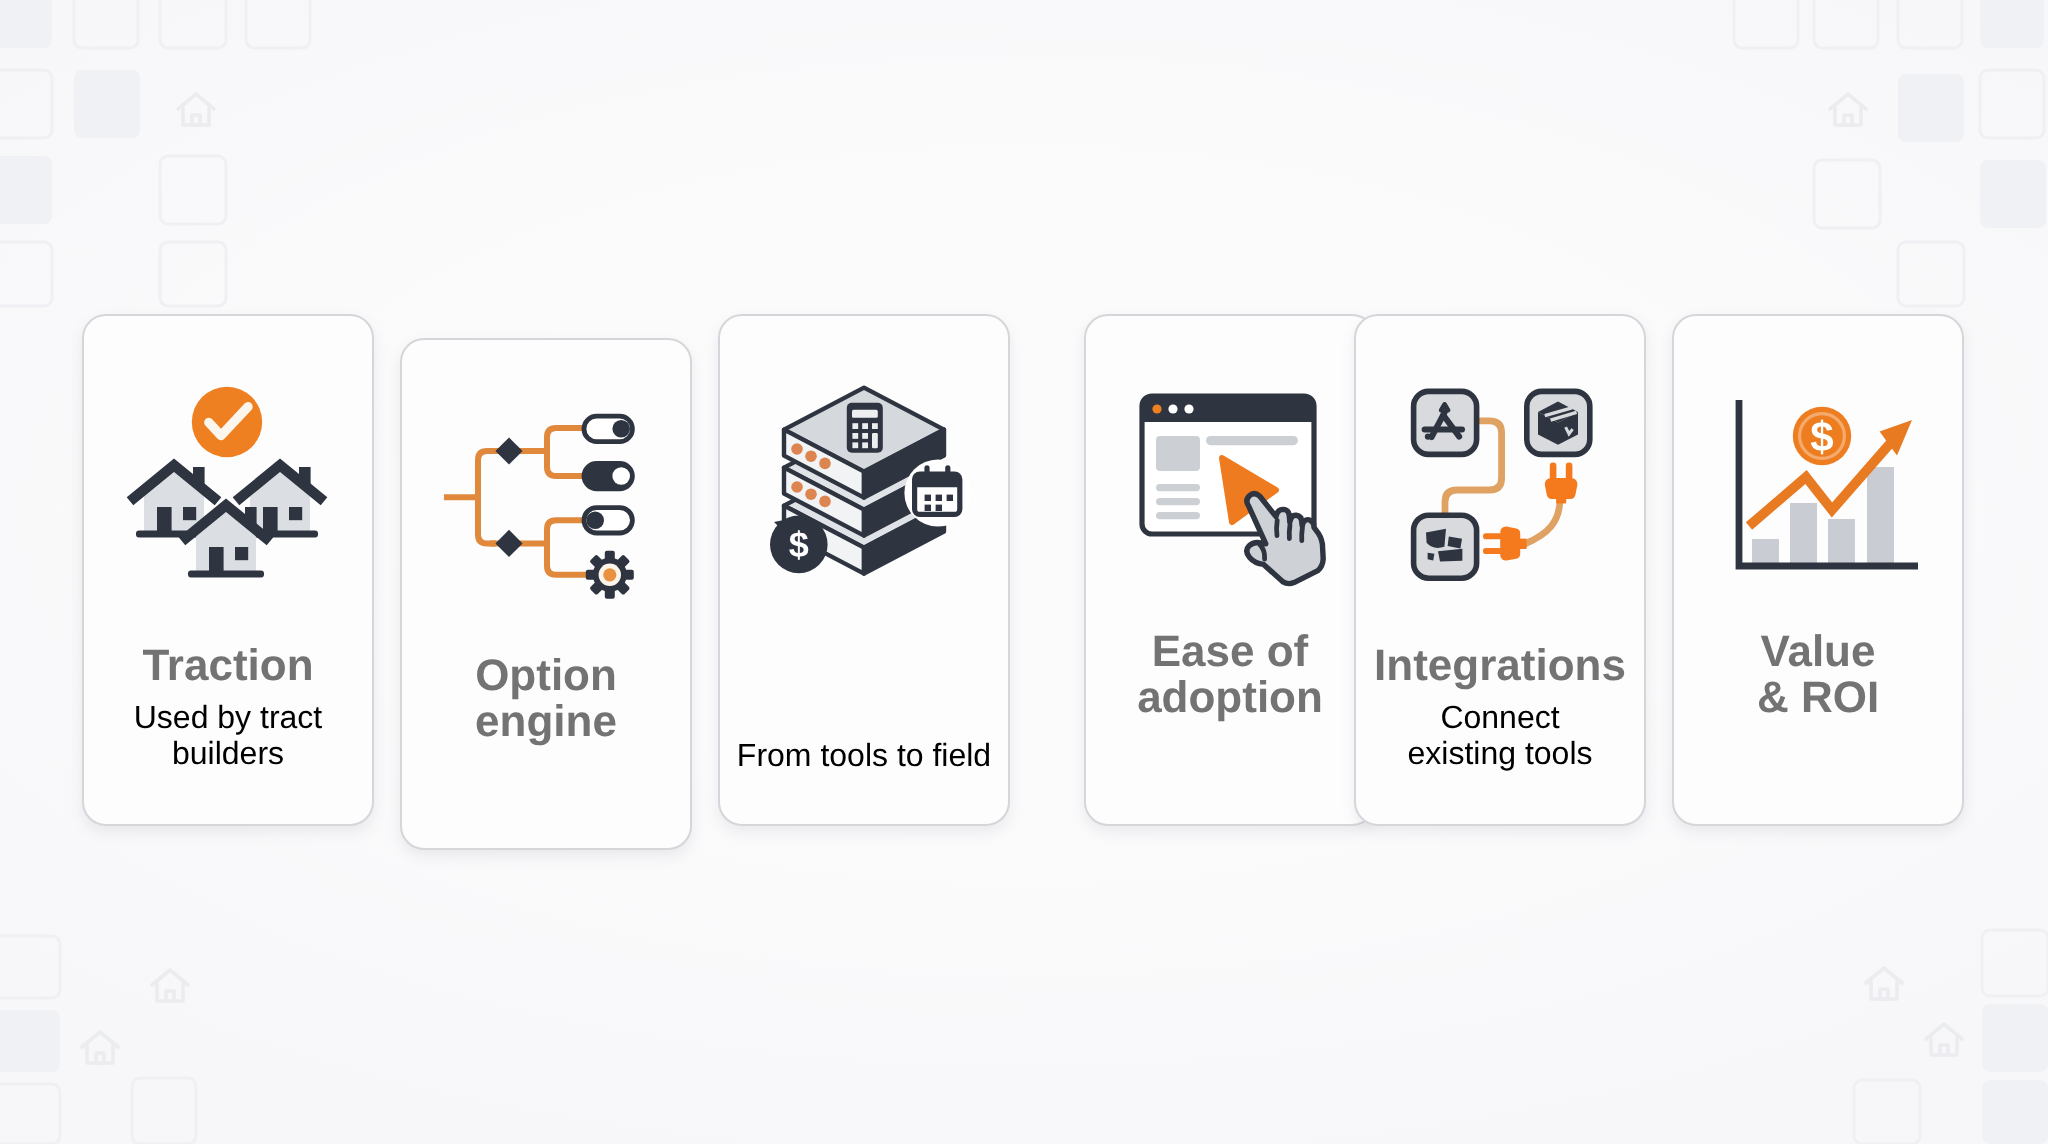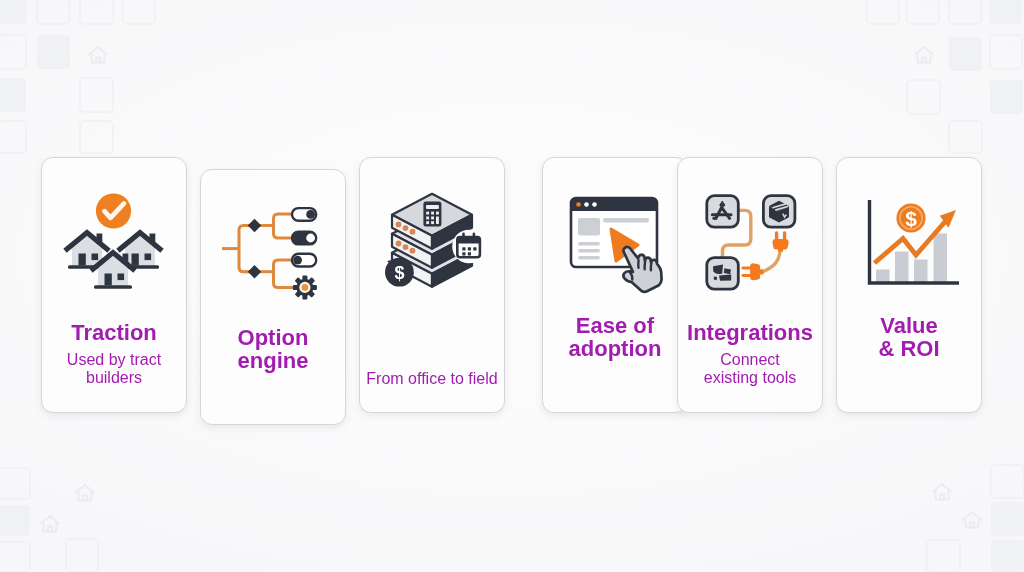--- a/index.html
+++ b/index.html
@@ -1,21 +1,21 @@
 <!DOCTYPE html>
 <html><head>
 <meta charset="utf-8">
 <style>
   html,body{margin:0;padding:0;}
   body{width:1024px;height:572px;overflow:hidden;font-family:"Liberation Sans",sans-serif;}
   .stage{position:relative;width:1024px;height:572px;background:radial-gradient(ellipse 70% 60% at 50% 45%, #fbfbfc 40%, #f7f7f9 100%);}
   .card{position:absolute;top:157px;width:146px;height:256px;background:#fdfdfe;border:1px solid #d6d6da;border-radius:12px;box-shadow:0 3px 7px rgba(90,90,105,0.10);box-sizing:border-box;}
   .card svg.icon{position:absolute;left:-1px;top:-1px;}
-  .t{position:absolute;left:0;right:0;text-align:center;font-weight:bold;font-size:22px;line-height:23px;color:#a21caf;}
-  .s{position:absolute;left:0;right:0;text-align:center;font-size:16px;line-height:18px;color:#a21caf;}
+  .t{position:absolute;left:0;right:0;text-align:center;font-weight:bold;font-size:22px;line-height:23px;color:#737373;}
+  .s{position:absolute;left:0;right:0;text-align:center;font-size:16px;line-height:18px;color:#000000;}
   .t2{top:156px;} .t1{top:163px;}
   .s1{top:212px;} .s2{top:193px;}
 </style>
 </head>
 <body>
 <div class="stage">
 
   <svg width="1024" height="572" viewBox="0 0 1024 572" style="position:absolute;left:0;top:0">
     <defs>
       <g id="bghouse" stroke="#ebecef" stroke-width="1.8" fill="none" stroke-linecap="round" stroke-linejoin="round">
@@ -174,21 +174,21 @@
           <rect x="108.8" y="90.3" width="3.2" height="3.2"></rect>
           <rect x="114.3" y="90.3" width="3.2" height="3.2"></rect>
         <rect x="103.3" y="95.3" width="3.2" height="3.2"></rect>
           <rect x="108.8" y="95.3" width="3.2" height="3.2"></rect>
       </g>
 
       <path d="M28,104 l10,-2 -3,9 z" fill="#2e3440"></path>
       <circle cx="40.4" cy="115.2" r="14.4" fill="#2e3440"></circle>
       <text x="40.4" y="121.5" font-family="Liberation Sans, sans-serif" font-size="18" font-weight="bold" fill="#fff" text-anchor="middle">$</text>
     </svg>
-    <div class="s s1">From office to field</div>
+    <div class="s s1">From tools to field</div>
   </div>
 
   <div class="card" style="left:542px;">
     <svg class="icon" width="146" height="256" viewBox="0 0 146 256">
       <rect x="29" y="41" width="86" height="69" rx="5" fill="#fff" stroke="#2e3440" stroke-width="2.6"></rect>
       <path d="M29,46 a5,5 0 0 1 5,-5 h76 a5,5 0 0 1 5,5 v8 H29 z" fill="#2e3440"></path>
       <circle cx="36.5" cy="47.5" r="2.3" fill="#ef8021"></circle>
       <circle cx="44.5" cy="47.5" r="2.3" fill="#fff"></circle>
       <circle cx="52.5" cy="47.5" r="2.3" fill="#fff"></circle>
       <g fill="#ccd0d5">

